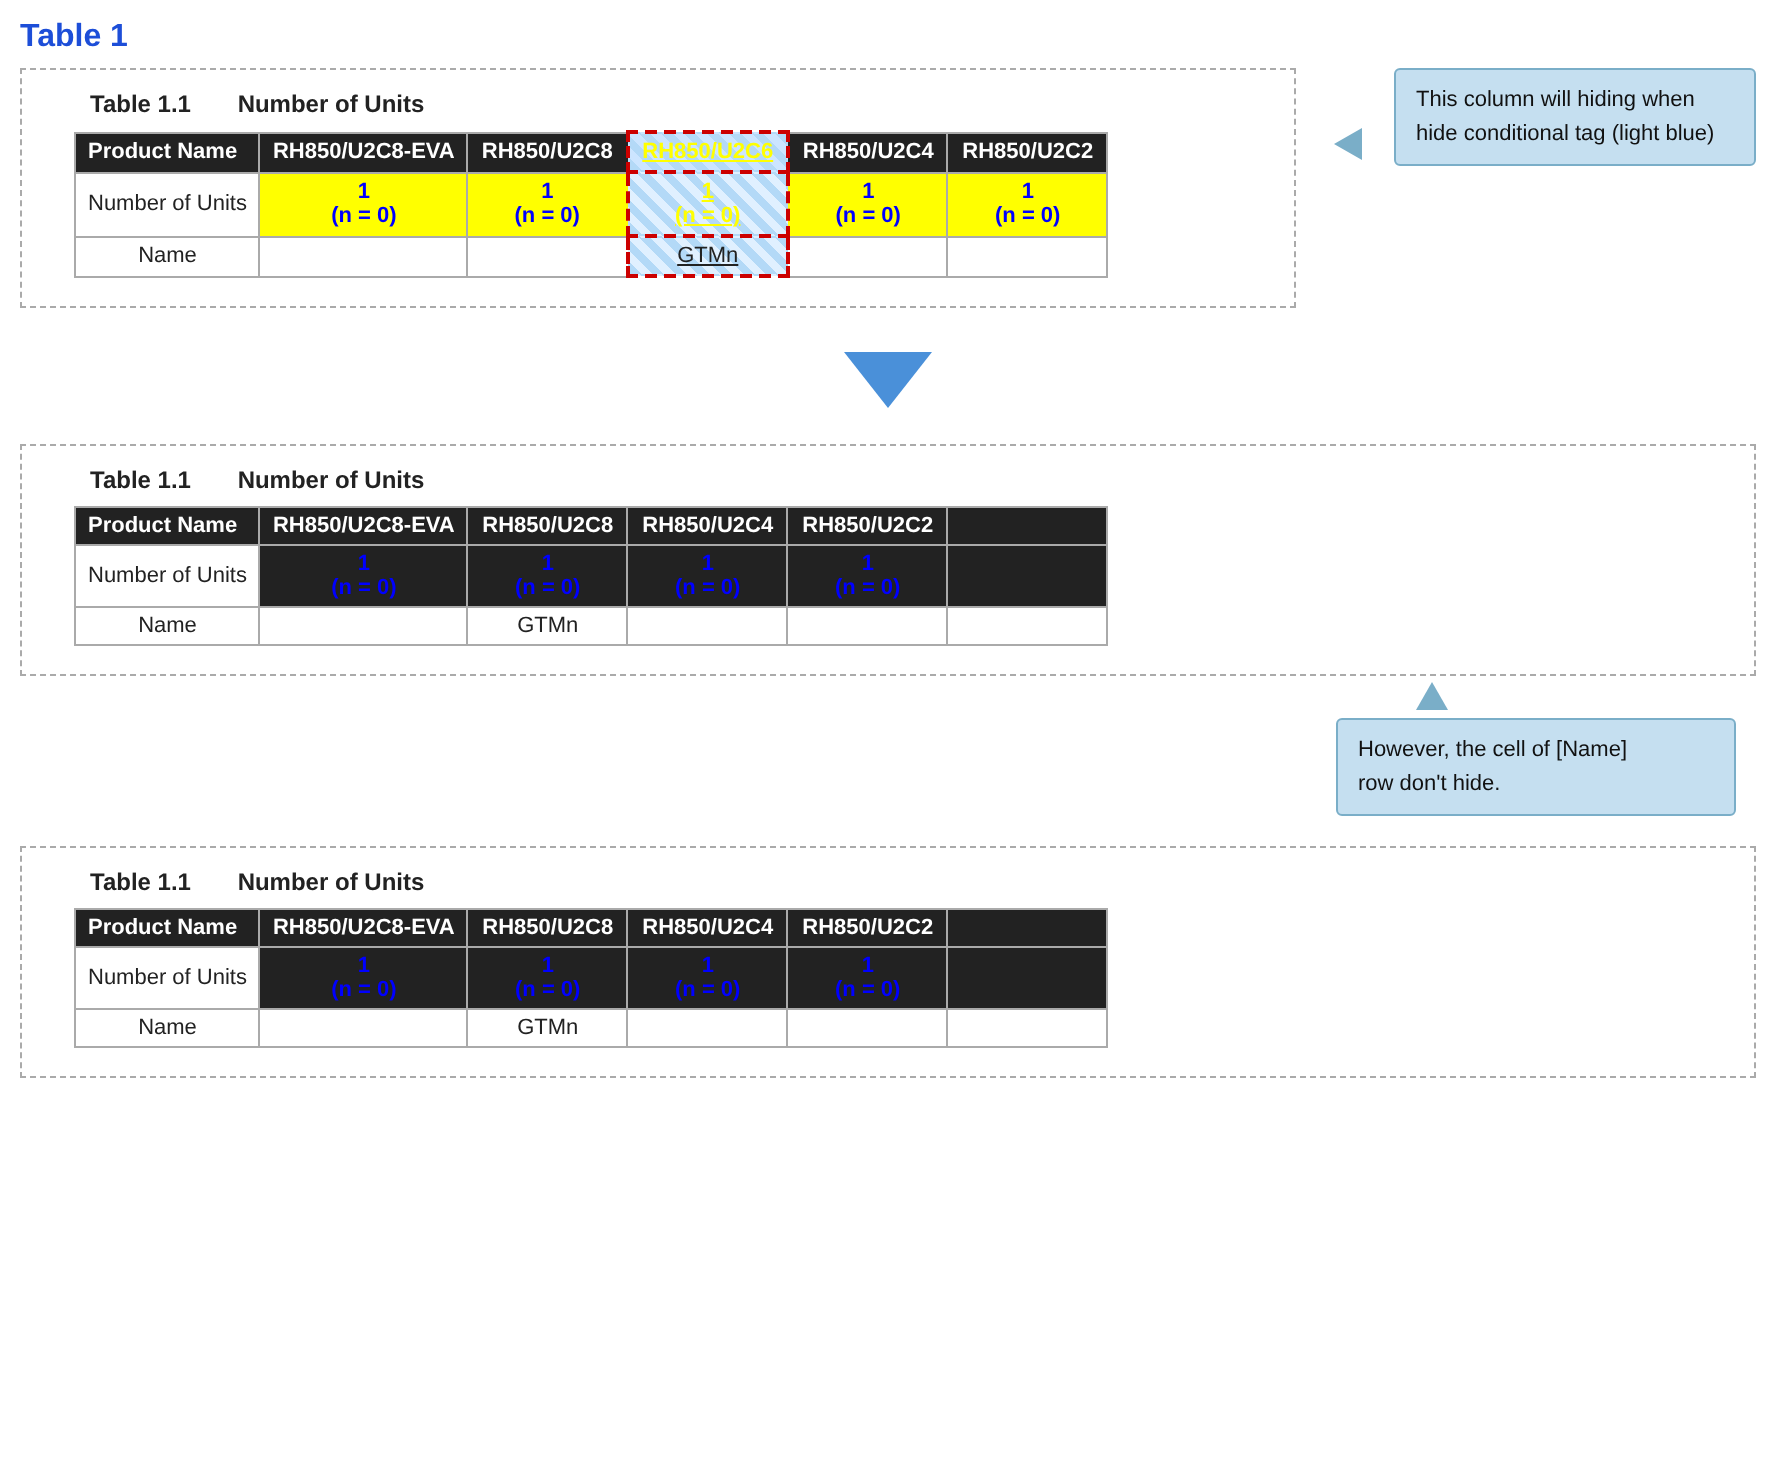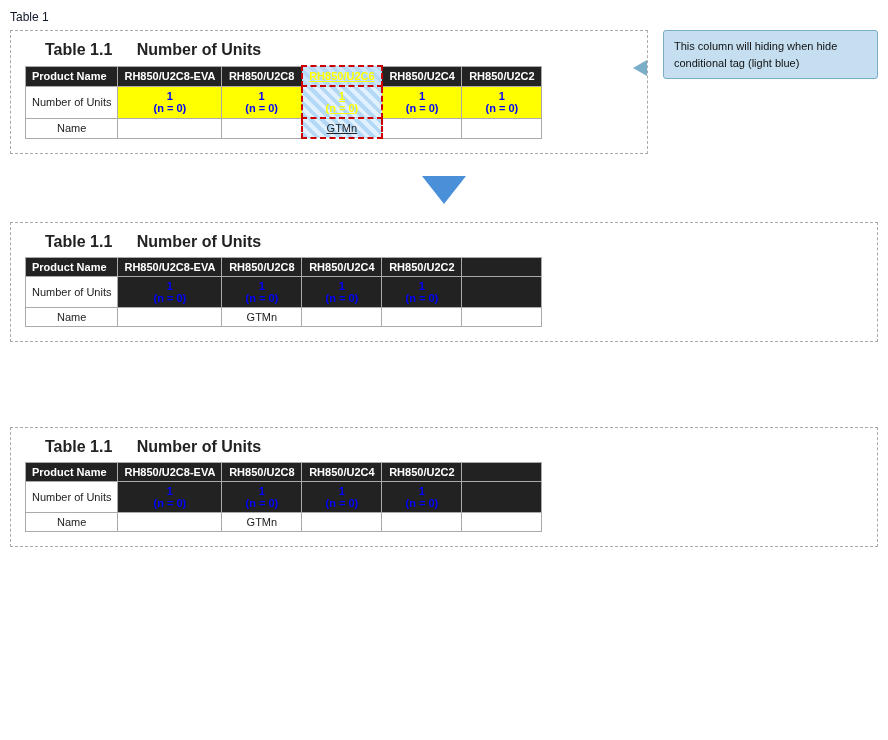--- a/index.html
+++ b/index.html
@@ -7,48 +7,49 @@
       font-family: Arial, sans-serif;
       font-size: 11px;
       background: #fff;
       width: 888px;
       min-height: 740px;
       padding: 10px;
       color: #222;
     }
 
     .section-label {
-      color: #0f172a;
-      font-weight: normal;
-      font-size: 12px;
+      color: #1d4ed8;
+      font-weight: bold;
+      font-size: 16px;
       margin-bottom: 6px;
     }
 
     .outer-box {
       border: 1px dashed #aaa;
       padding: 10px 14px 14px;
       margin-bottom: 12px;
       position: relative;
     }
 
     .table-title {
-      font-size: 16px;
+      font-size: 12px;
       font-weight: bold;
       margin-bottom: 6px;
       color: #222;
     }
 
     .table-title span {
       margin-left: 20px;
       font-weight: bold;
     }
 
     table {
       border-collapse: collapse;
       font-size: 11px;
+      margin-left: 12px;
     }
 
     th, td {
       border: 1px solid #aaa;
       padding: 3px 6px;
       text-align: center;
       min-width: 80px;
     }
 
     .header-row th {
@@ -159,21 +160,21 @@
 </head>
 <body>
 
 <div class="outer-container">
 
   <div>
     <div class="section-label">Table 1</div>
 
     <div style="position: relative; margin-bottom: 8px;">
 
-      <div style="position: absolute; top: 0; right: 0; width: 215px; z-index: 10;">
+      <div style="position: absolute; top: 0; right: 0; width: 181px; z-index: 10;">
         <div class="callout-box">
           <span>This column will hiding when hide conditional tag (light blue)</span>
         </div>
 
         <div style="position: absolute; top: 30px; left: -30px; width: 0; height: 0;
           border-top: 8px solid transparent;
           border-bottom: 8px solid transparent;
           border-right: 14px solid #7aaec8;">
         </div>
       </div>
@@ -283,20 +284,32 @@
               <span>GTMn</span>
             </td>
             <td class="dark-name-cell"></td>
             <td class="dark-name-cell"></td>
             <td class="dark-name-cell"></td>
           </tr>
         </tbody>
       </table>
     </div>
 
+    <div style="position: absolute; bottom: -70px; right: 10px; width: 200px; z-index: 10;">
+
+      <div style="position: absolute; top: -18px; left: 40px; width: 0; height: 0;
+        border-left: 8px solid transparent;
+        border-right: 8px solid transparent;
+        border-bottom: 14px solid #7aaec8;">
+      </div>
+      <div class="callout-box">
+        <span>However, the cell of [Name]</span><br>
+        <span>row don't hide.</span>
+      </div>
+    </div>
   </div>
 
   <div style="height: 55px;"></div>
 
   <div>
 
     <div class="outer-box">
       <div class="table-title">
         <span>Table 1.1</span>
         <span>Number of Units</span>

